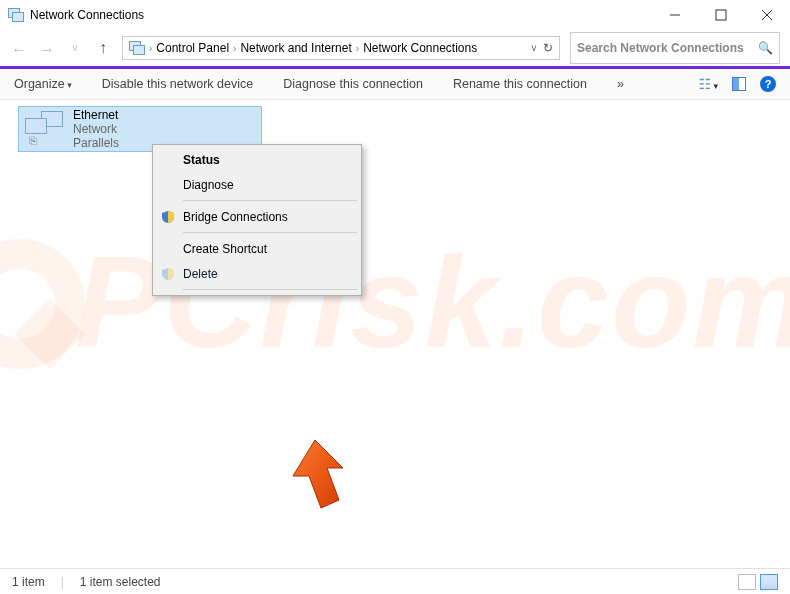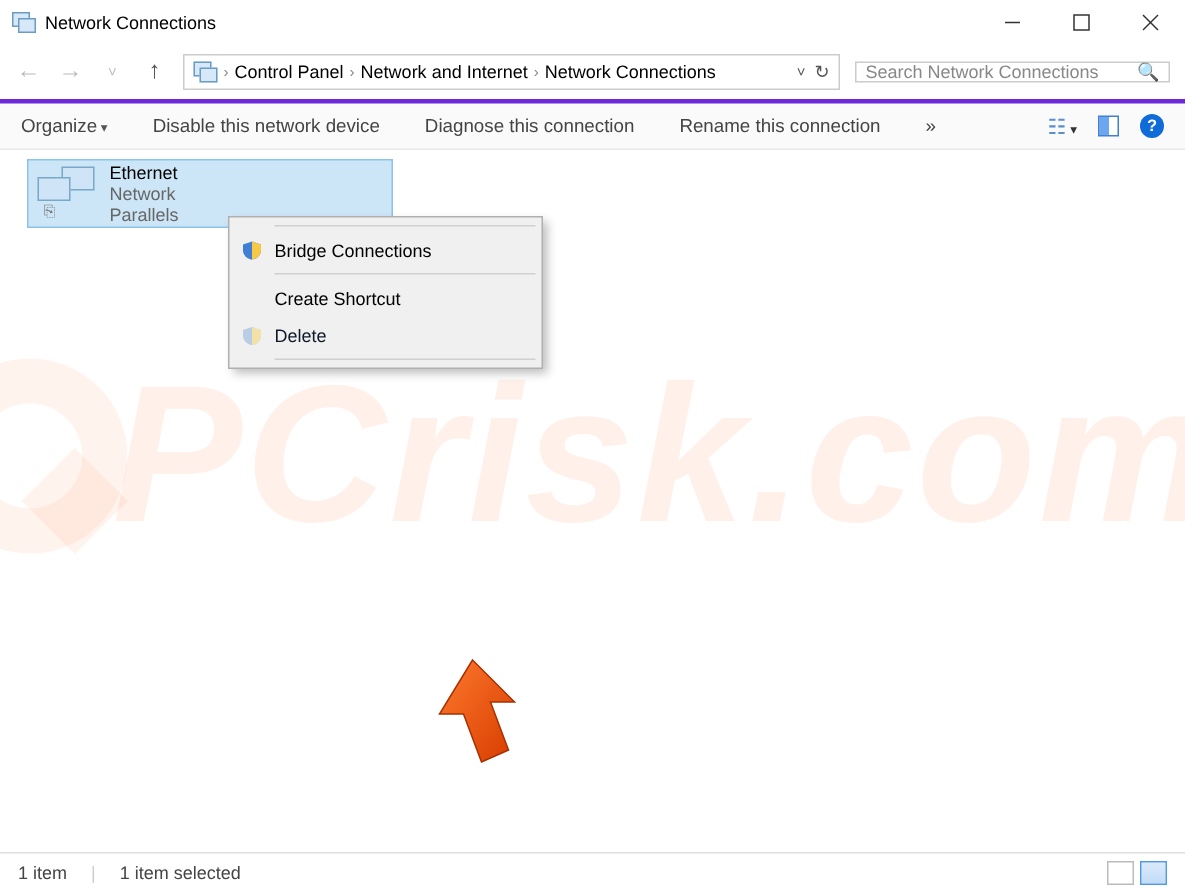--- a/index.html
+++ b/index.html
@@ -16,21 +16,21 @@
   .win-btn { width:46px; height:30px; display:flex; align-items:center; justify-content:center; font-size:12px; color:#333;}
   .win-btn svg{stroke:#333;}
 
   .addressbar { height:36px; display:flex; align-items:center; padding:0 10px; gap:10px; position:relative; z-index:2;}
   .nav-arrow { color:#bbb; font-size:16px; width:18px; text-align:center;}
   .nav-arrow.dark{color:#555;}
   .addr-box { flex:1; height:24px; border:1px solid #ccc; display:flex; align-items:center; padding:0 6px; gap:4px; font-size:12px; background:#fff;}
   .addr-box .crumb { color:#000;}
   .addr-box .sep { color:#888; font-size:10px;}
   .addr-ctrl{display:flex;align-items:center;gap:6px;margin-left:auto;color:#555;}
-  .search-box { width:210px; height:14px; border:1px solid #ccc; display:flex; align-items:center; padding:0 6px; color:#888; background:#fff; justify-content:space-between;}
+  .search-box { width:210px; height:32px; border:1px solid #ccc; display:flex; align-items:center; padding:0 6px; color:#888; background:#fff; justify-content:space-between;font-weight:bold;}
   .search-box span{white-space:nowrap;}
 
   .toolbar { height:34px; border-top:3px solid #6d28d9; border-bottom:1px solid #e8e8e8; background:#fafafa; display:flex; align-items:center; padding:0 14px; gap:30px; position:relative; z-index:2; color:#444; font-size:12.5px;}
   .toolbar .right { margin-left:auto; display:flex; align-items:center; gap:14px; font-size:14px;}
   .toolbar .drop::after{content:" ▾"; font-size:9px; color:#555;}
   .help-ico{width:16px;height:16px;border-radius:50%;background:#0f6bd7;color:#fff;display:flex;align-items:center;justify-content:center;font-size:11px;font-weight:bold;}
   .square-ico{width:14px;height:14px;background:linear-gradient(to right,#6aa7f0 50%,#fff 50%);border:1px solid #3f7fd4;}
 
   .content { position:relative; height:460px; z-index:1;}
   .item { position:absolute; left:18px; top:6px; width:244px; height:46px; background:#cde6f7; border:1px solid #8bc3ea; display:flex; align-items:center; padding:3px 6px; gap:8px;}
@@ -135,20 +135,26 @@
         <span class="cab">⎘</span>
       </div>
     <div class="txt">
       <div class="l1">Ethernet</div>
       <div class="l2">Network</div>
       <div class="l3">Parallels</div>
     </div>
   </div>
 
   <div class="ctx-menu">
+    <div class="ctx-item bold">
+        <span>Status</span>
+      </div>
+    <div class="ctx-item">
+        <span>Diagnose</span>
+      </div>
     <div class="ctx-sep"></div>
     <div class="ctx-item">
         <span class="shield">
           <svg viewBox="0 0 14 14">
             <path d="M7 1 L13 3 V7 C13 10 10 13 7 13 C4 13 1 10 1 7 V3 Z" fill="#3f7fd4"></path>
             <path d="M7 1 L13 3 V7 C13 10 10 13 7 13 Z" fill="#f7c945"></path>
           </svg>
         </span>
         <span>Bridge Connections</span>
       </div>

